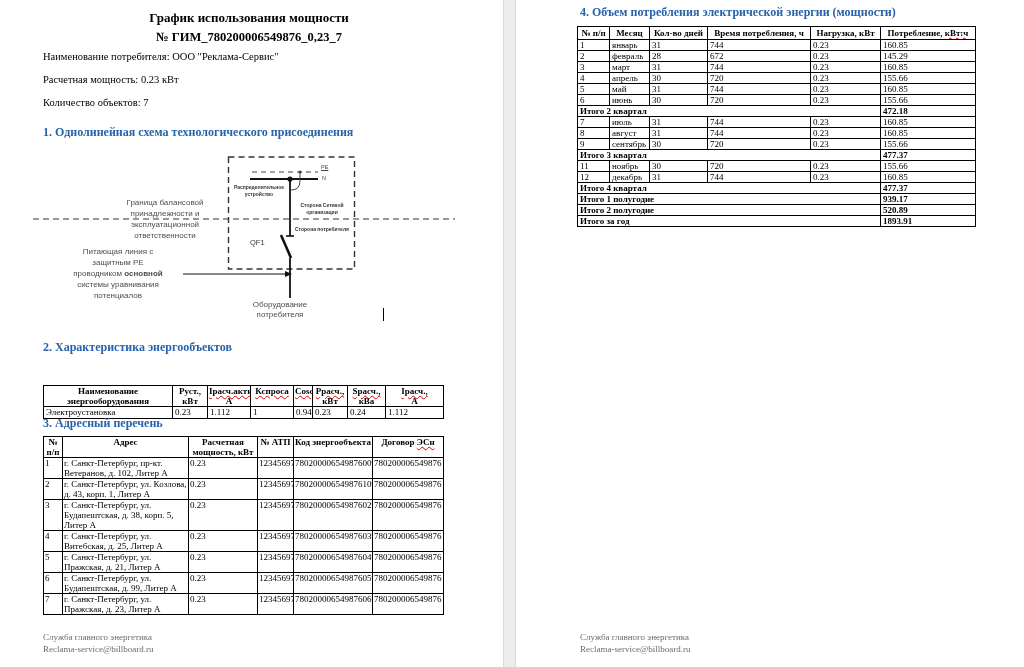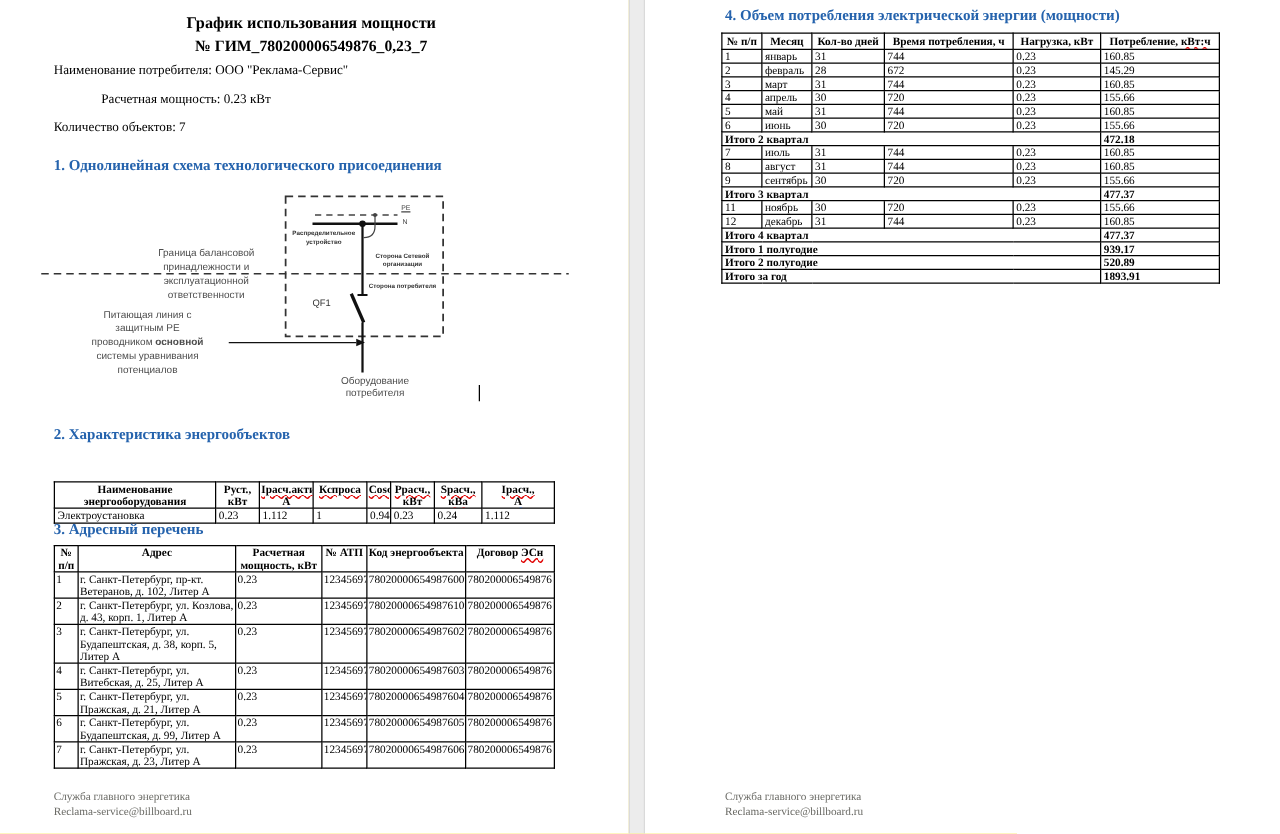--- a/index.html
+++ b/index.html
@@ -45,21 +45,21 @@
 <body>
 
 <div class="viewport">
 
   <div class="page" id="page1">
 
     <div class="abs doc-title t1">График использования мощности</div>
     <div class="abs doc-title t2">№ ГИМ_780200006549876_0,23_7</div>
 
     <div class="abs info" style="top:51px;">Наименование потребителя: ООО "Реклама-Сервис"</div>
-    <div class="abs info" style="top:74px;margin-left:38px;">Расчетная мощность: 0.23 кВт</div>
+    <div class="abs info" style="top:74px;">Расчетная мощность: 0.23 кВт</div>
     <div class="abs info" style="top:97px;">Количество объектов: 7</div>
 
     <div class="abs sec-h" style="top:125px;">1. Однолинейная схема технологического присоединения</div>
 
     <svg class="abs" style="left:0;top:150px;" width="503" height="185">
 
       <rect x="228.5" y="7" width="126" height="112" fill="none" stroke="#333" stroke-width="1.4" stroke-dasharray="6,4"></rect>
 
       <line x1="252" y1="22" x2="318" y2="22" stroke="#444" stroke-width="1.2" stroke-dasharray="5,4"></line>
       <line x1="250" y1="29" x2="318" y2="29" stroke="#111" stroke-width="2"></line>
@@ -107,21 +107,21 @@
       <div>организации</div>
     </div>
 
     <div class="abs dg-sans dg-tiny" style="left:290px;top:226px;width:64px;">Сторона потребителя</div>
 
     <div class="abs dg-sans" style="left:321px;top:164px;font-size:5.5px;color:#444;text-decoration:underline;">PE</div>
     <div class="abs dg-sans" style="left:322px;top:175px;font-size:5.5px;color:#444;">N</div>
 
     <div class="abs dg-sans dg-qf" style="left:250px;top:238px;">QF1</div>
 
-    <div class="abs dg-sans dg-label" style="left:260px;top:300px;width:80px;line-height:10px;">
+    <div class="abs dg-sans dg-label" style="left:240px;top:300px;width:80px;line-height:10px;">
       <div>Оборудование</div>
       <div>потребителя</div>
     </div>
 
     <div class="abs caret" style="left:383px;top:308px;"></div>
 
     <div class="abs sec-h" style="top:340px;">2. Характеристика энергообъектов</div>
 
     <table class="abs" id="table2" style="left:43px;top:363px;margin-top:22px;">
       <colgroup>

